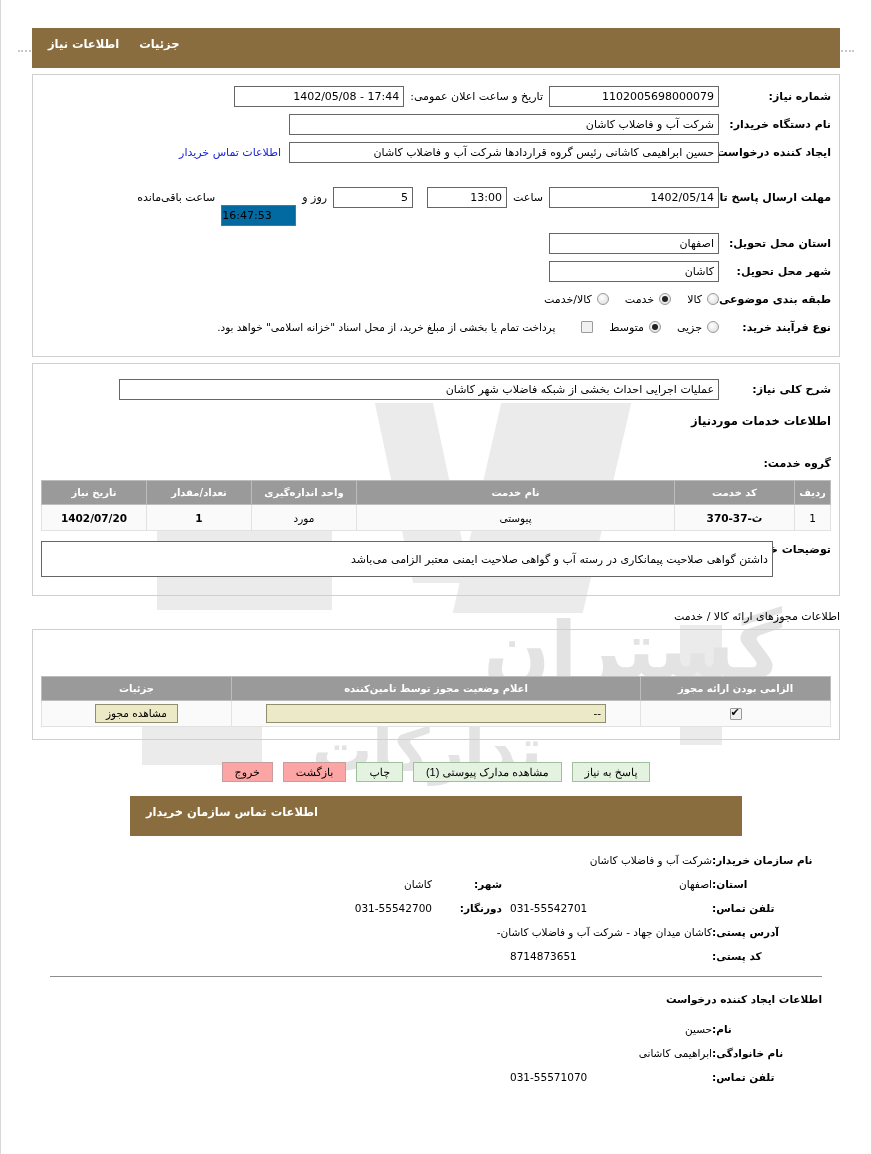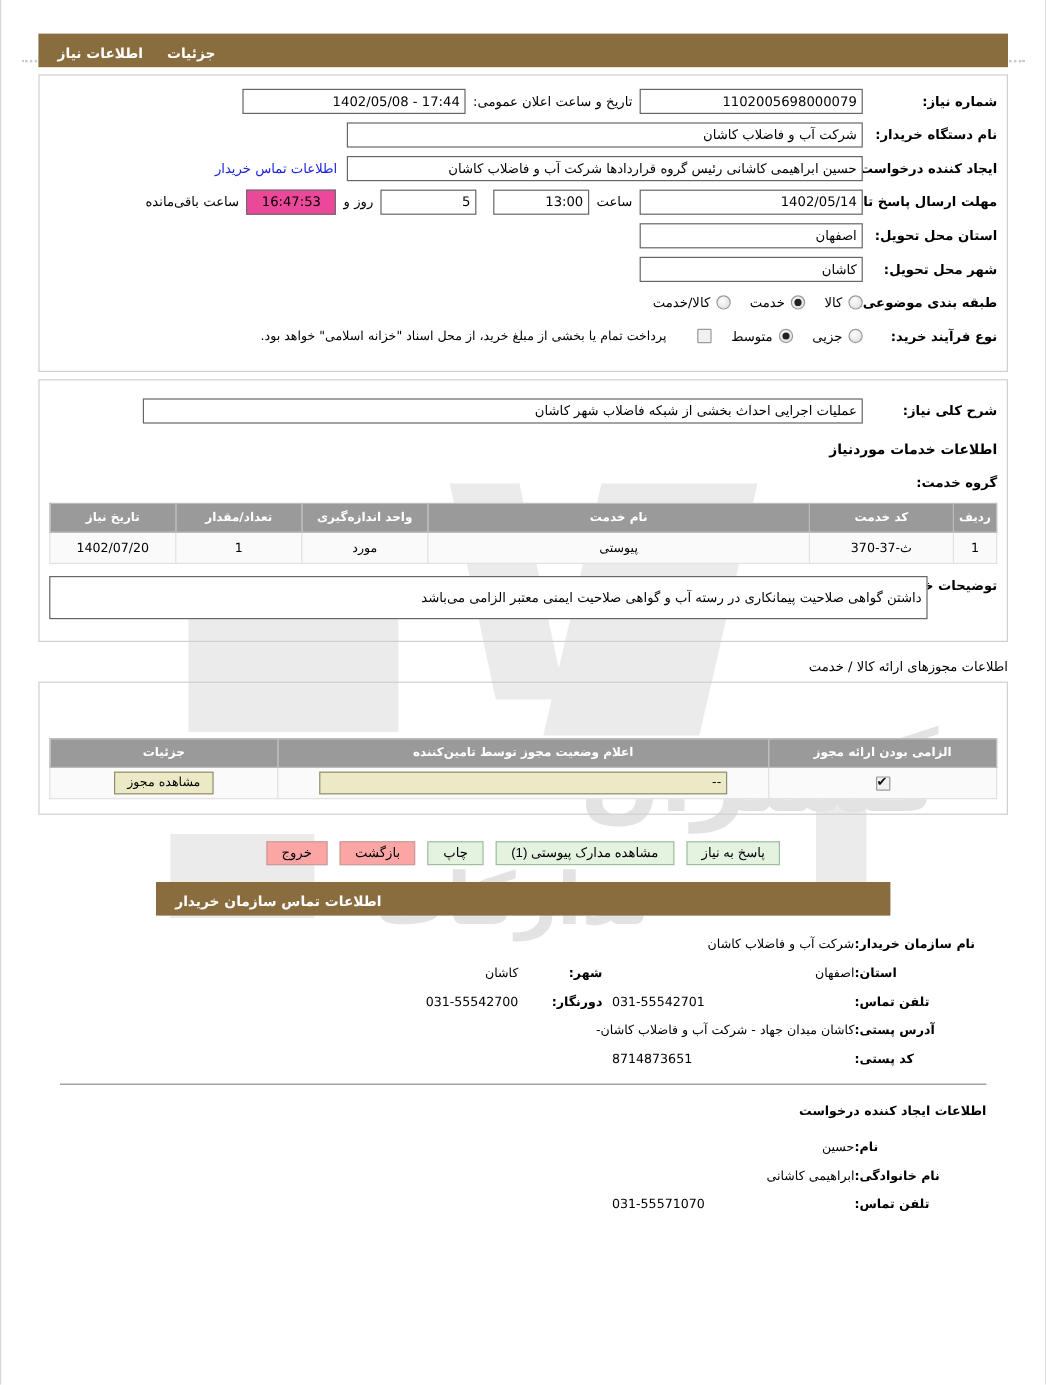--- a/index.html
+++ b/index.html
@@ -67,21 +67,21 @@
     z-index: 2;
     padding: 0 32px;
   }
 
   
   .bar {
     background: #8a6d3f;
     color: #ffffff;
     font-weight: bold;
     font-size: 11.5px;
-    height: 28px;
+    height: 40px;
     line-height: 32px;
     padding: 0 16px;
     text-align: left;
   }
   .bar.tabs { margin-top: 28px; }
   .bar .tab {
     display: inline-block;
     margin-left: 16px;
     cursor: pointer;
   }
@@ -125,48 +125,48 @@
     overflow: hidden;
     display: flex;
     align-items: center;
     justify-content: flex-start;
   }
   .fld.num, .fld.ltr {
     direction: ltr;
     justify-content: flex-end;
     text-align: right;
   }
-  .w170 { width: 186px; }
+  .w170 { width: 170px; }
   .w430 { width: 430px; }
   .w600 { width: 600px; }
   .w80  { width: 80px; }
 
   .inline-lbl {
     font-size: 11px;
     padding: 0 6px;
     white-space: nowrap;
   }
   .link {
     color: #1a24d8;
     font-size: 11px;
     text-decoration: none;
     padding: 0 8px;
     cursor: pointer;
     white-space: nowrap;
   }
 
   .countdown {
-    background: #ec4899;
+    background: #0369a1;
     border: 1px solid #6d6d6d;
     height: 21px;
     line-height: 19px;
     width: 75px;
-    text-align: center;
     font-size: 11px;
     direction: ltr;
+    margin-top: 36px;
   }
 
   
   .radio, .chk {
     display: inline-block;
     width: 12px; height: 12px;
     border: 1px solid #9a9a9a;
     background: radial-gradient(circle at 40% 35%, #fff 0%, #e4e4e4 70%, #cfcfcf 100%);
     vertical-align: middle;
     position: relative;
@@ -196,21 +196,21 @@
     gap: 5px;
     margin-left: 16px;
     font-size: 11px;
     white-space: nowrap;
   }
 
   
   .sec-head {
     font-weight: bold;
     font-size: 11.5px;
-    margin: 14px 0 10px 0;
+    margin: 14px 0 24px 0;
     text-align: right;
   }
   .plain-head {
     font-size: 11px;
     margin: 14px 0 6px 0;
     text-align: right;
   }
 
   
   table.grid {
@@ -231,21 +231,21 @@
     white-space: nowrap;
   }
   table.grid td {
     background: #fafafa;
     border: 1px solid #e2e2e2;
     height: 26px;
     text-align: center;
     padding: 0 4px;
     font-size: 10.5px;
   }
-  td.ltrcell { direction: ltr; }
+  td.ltrcell { direction: ltr; font-weight: bold; }
 
   .yellow-field {
     background: #ece9c6;
     border: 1px solid #8f8f70;
     height: 19px;
     line-height: 17px;
     font-size: 10.5px;
     text-align: right;
     padding: 0 4px;
     width: 340px;

